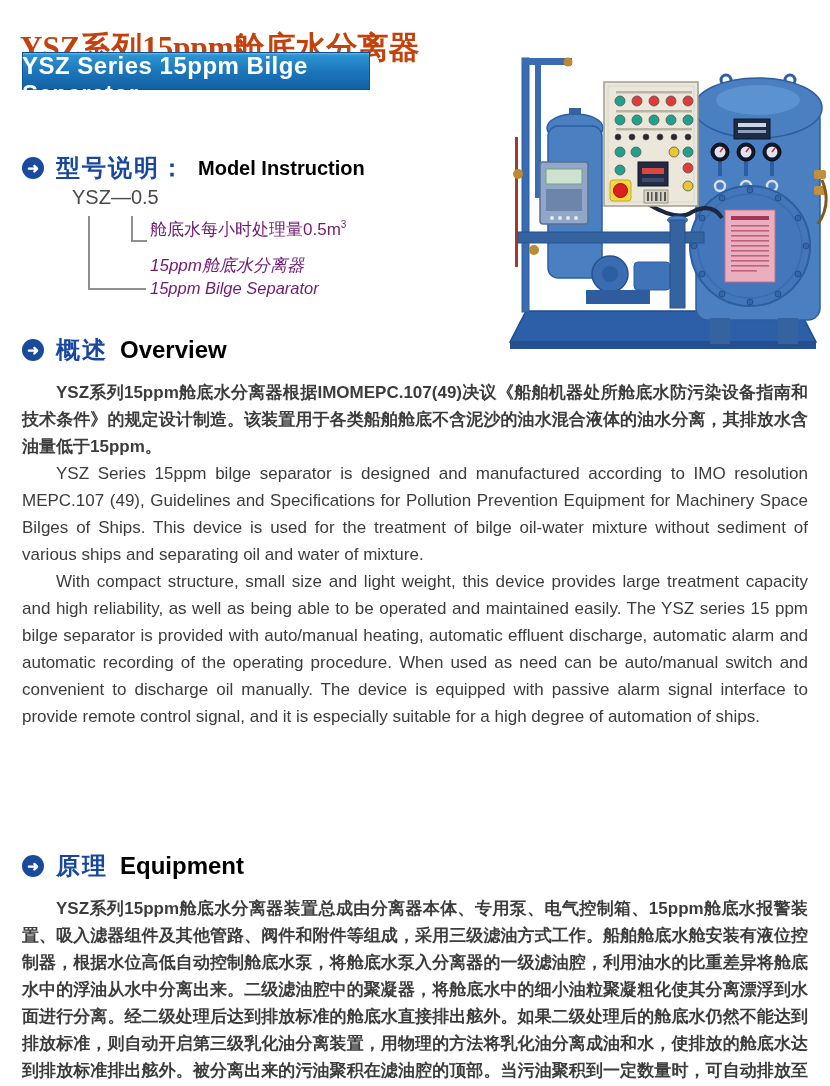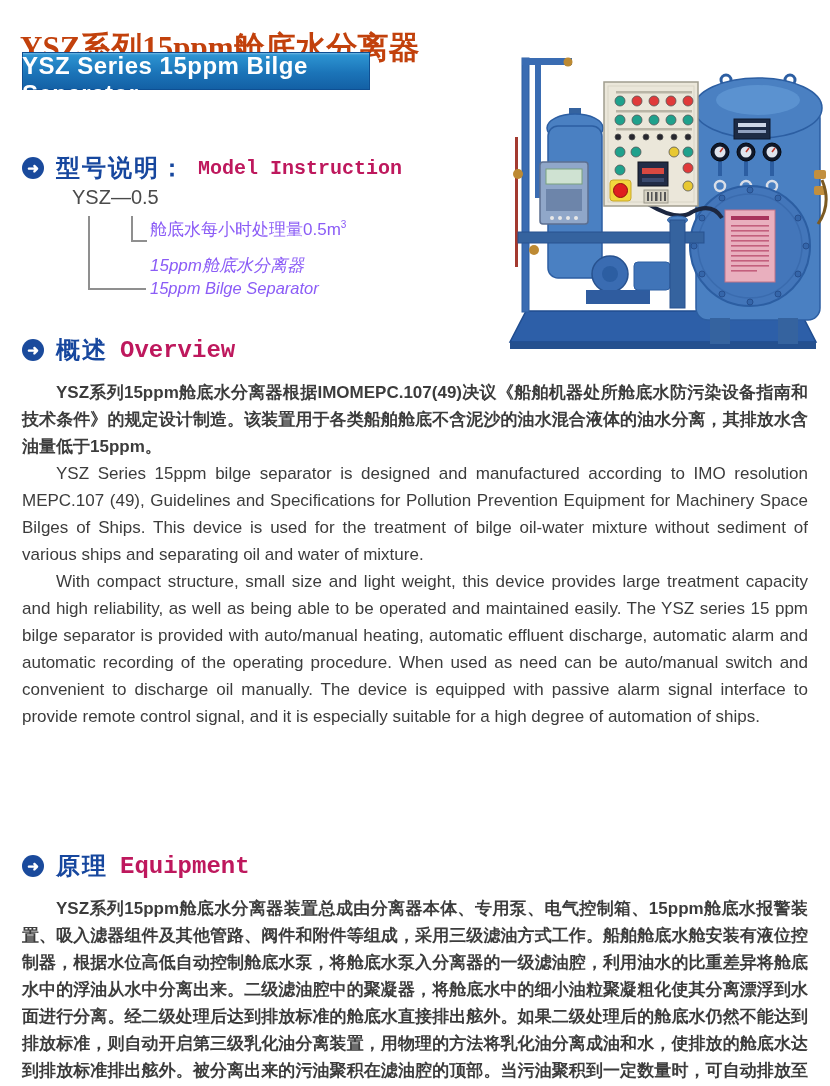--- a/index.html
+++ b/index.html
@@ -31,35 +31,35 @@
   .bullet {
     width:22px; height:22px; border-radius:50%; background:#1a4a9c; color:#ffffff;
     display:flex; align-items:center; justify-content:center;
     font-size:14px; font-weight:bold; flex:0 0 22px; line-height:1;
   }
   .h-cn {
     font-family:"Liberation Serif", serif; font-weight:bold;
     font-size:24px; color:#17479e; letter-spacing:2px;
   }
   .h-en {
-    font-family:Liberation Mono, monospace; font-weight:bold;
-    font-size:24px; color:#be185d;
+    font-family:Liberation Sans, sans-serif; font-weight:bold;
+    font-size:24px; color:#000000;
   }
   .h-en.small { font-size:20px; }
 
   
   .sec-model { position:absolute; left:22px; top:152px; width:470px; }
   .diagram { position:relative; height:170px; margin-top:2px; }
   .model-code { position:absolute; left:50px; top:0; font-size:20px; color:#4a4a4a; }
   .dline { position:absolute; background:#8f8f8f; }
   .lineAv { left:109px; top:30px; width:2px; height:26px; }
   .lineAh { left:109px; top:54px; width:16px; height:2px; }
   .lineBv { left:66px;  top:30px; width:2px; height:74px; }
   .lineBh { left:66px;  top:102px; width:58px; height:2px; }
-  .dlabel { position:absolute; left:128px; color:#8b5cf6; font-size:17px; line-height:22px; }
+  .dlabel { position:absolute; left:128px; color:#701a75; font-size:17px; line-height:22px; }
   .dlabel .en { font-size:16.5px; }
   .labelA { top:28px; }
   .labelB { top:69px;font-style:italic; }
   sup { font-size:10px; }
 
   
   .sec-overview  { position:absolute; left:22px; top:334px; width:786px; }
   .sec-principle { position:absolute; left:22px; top:850px; width:786px; }
   .para {
     margin:0; font-size:17px; line-height:27px; color:#3c3c3c;

